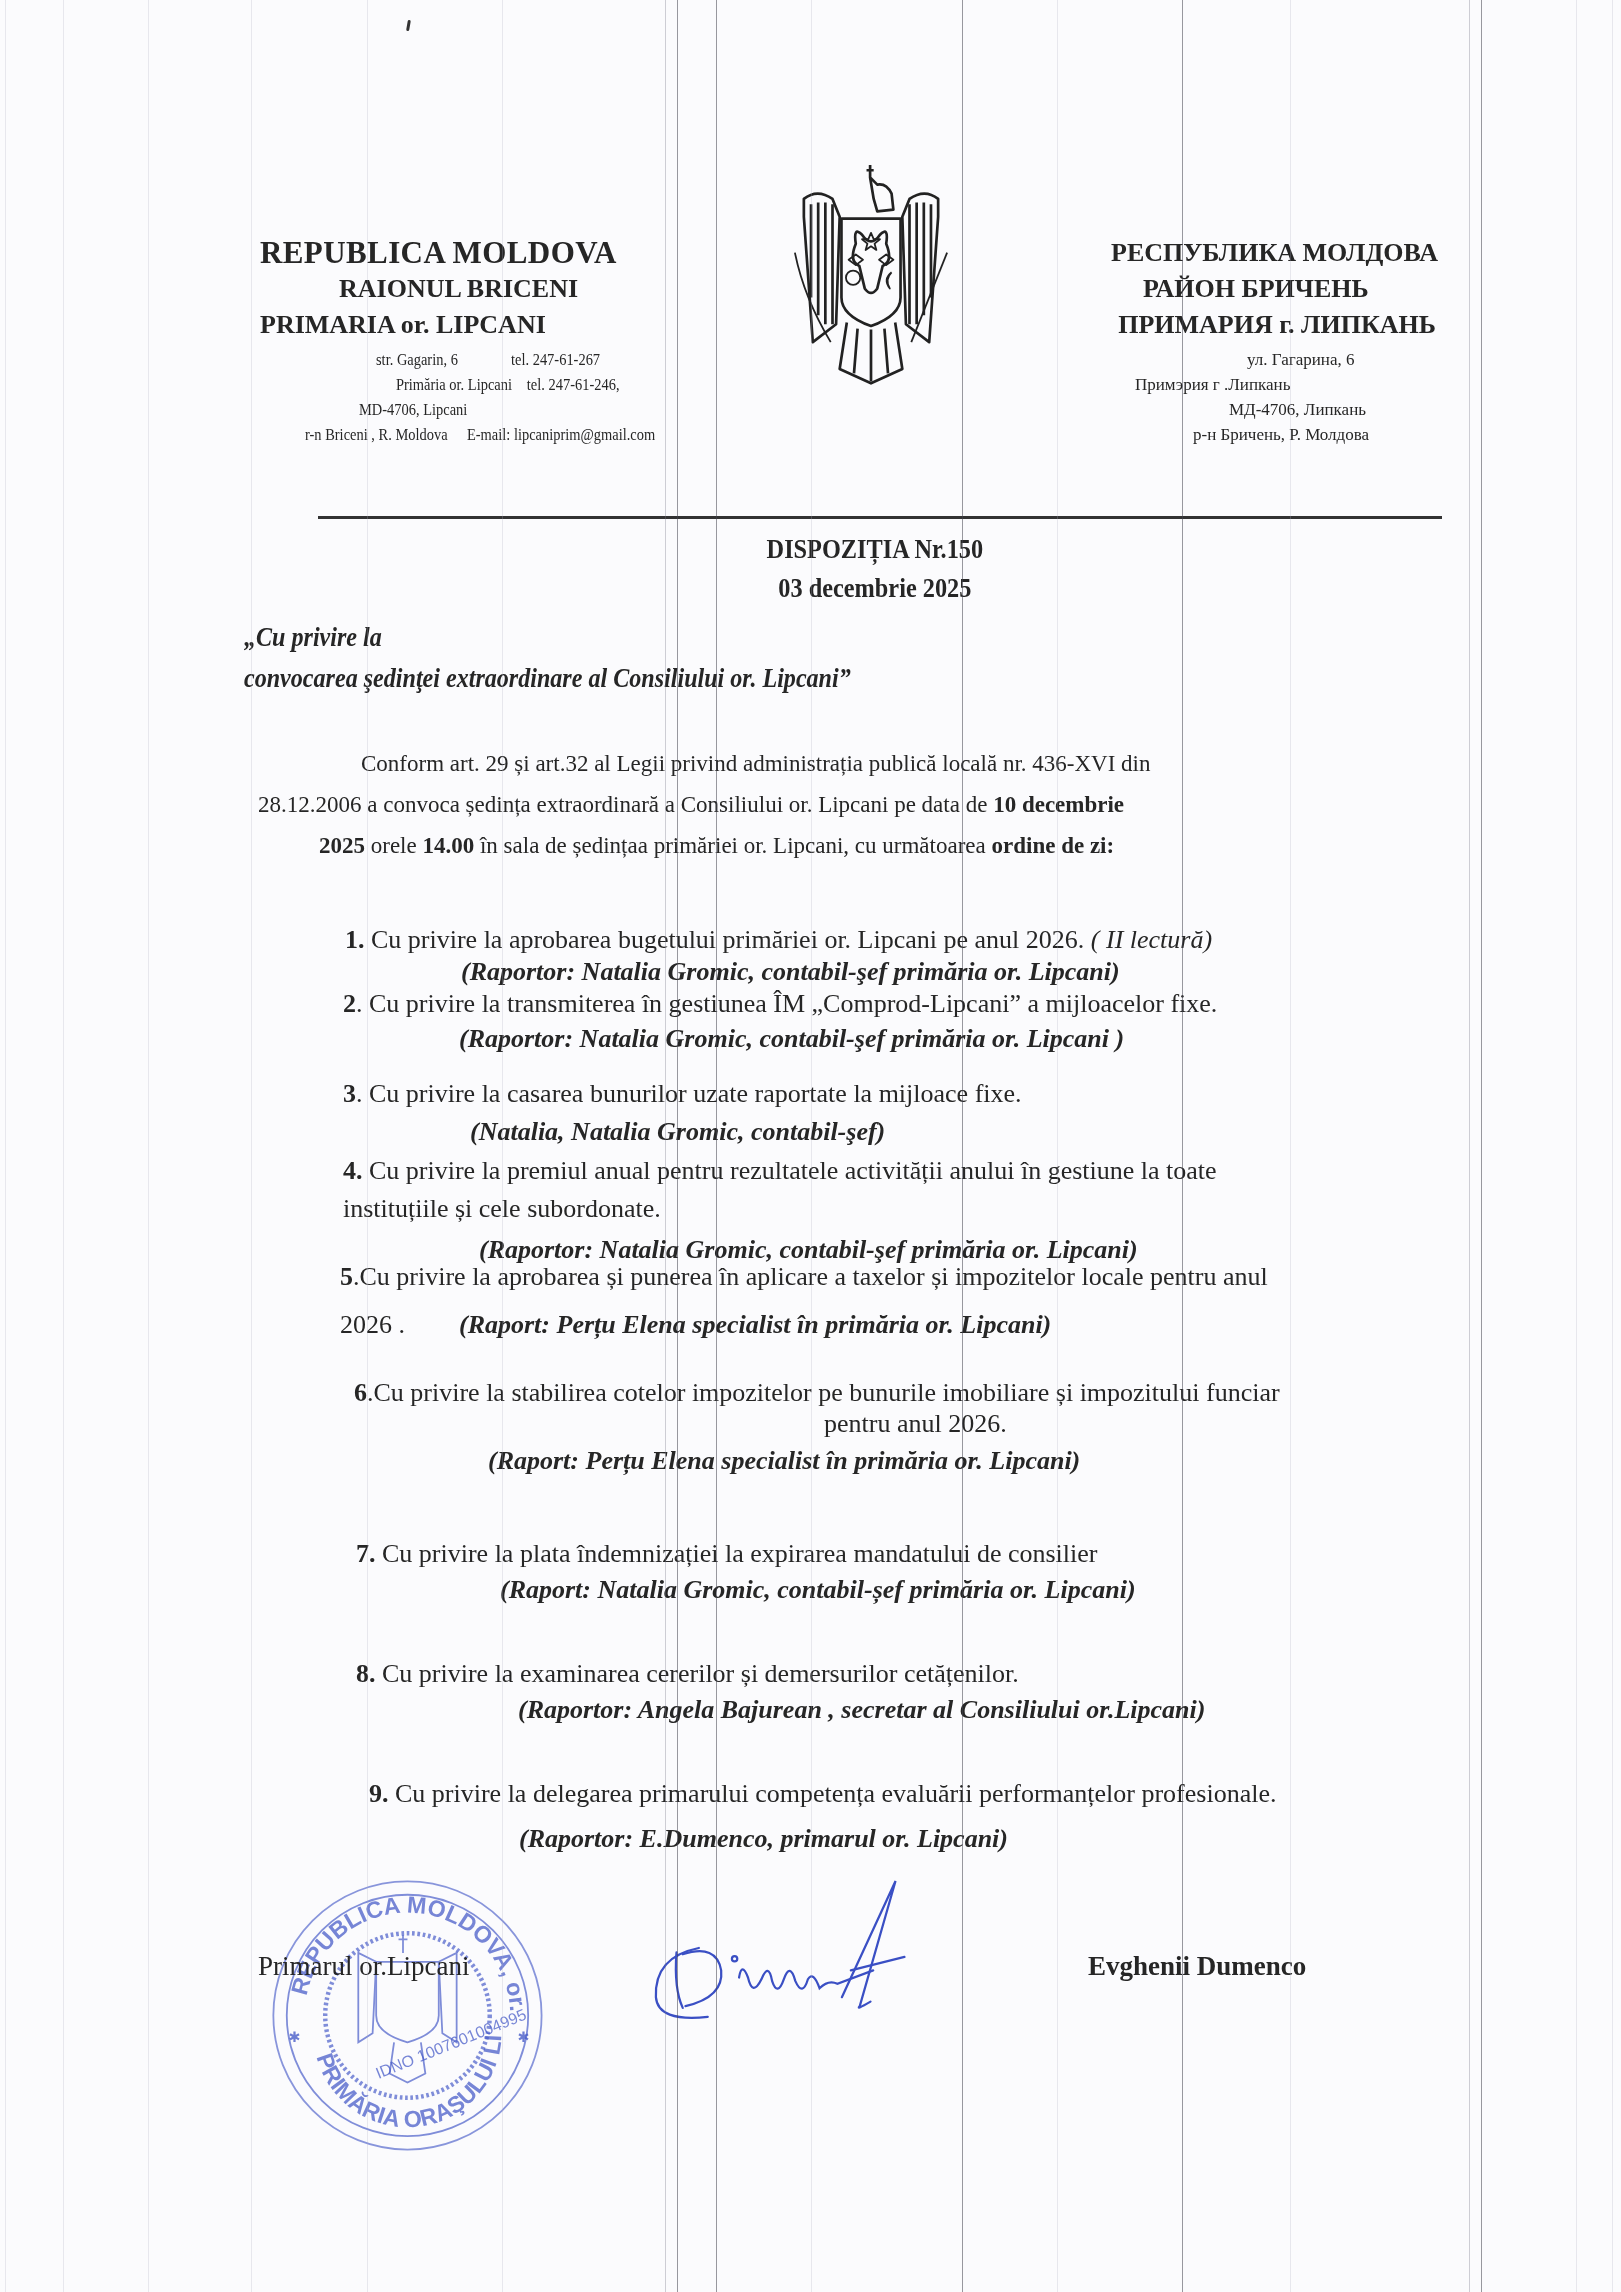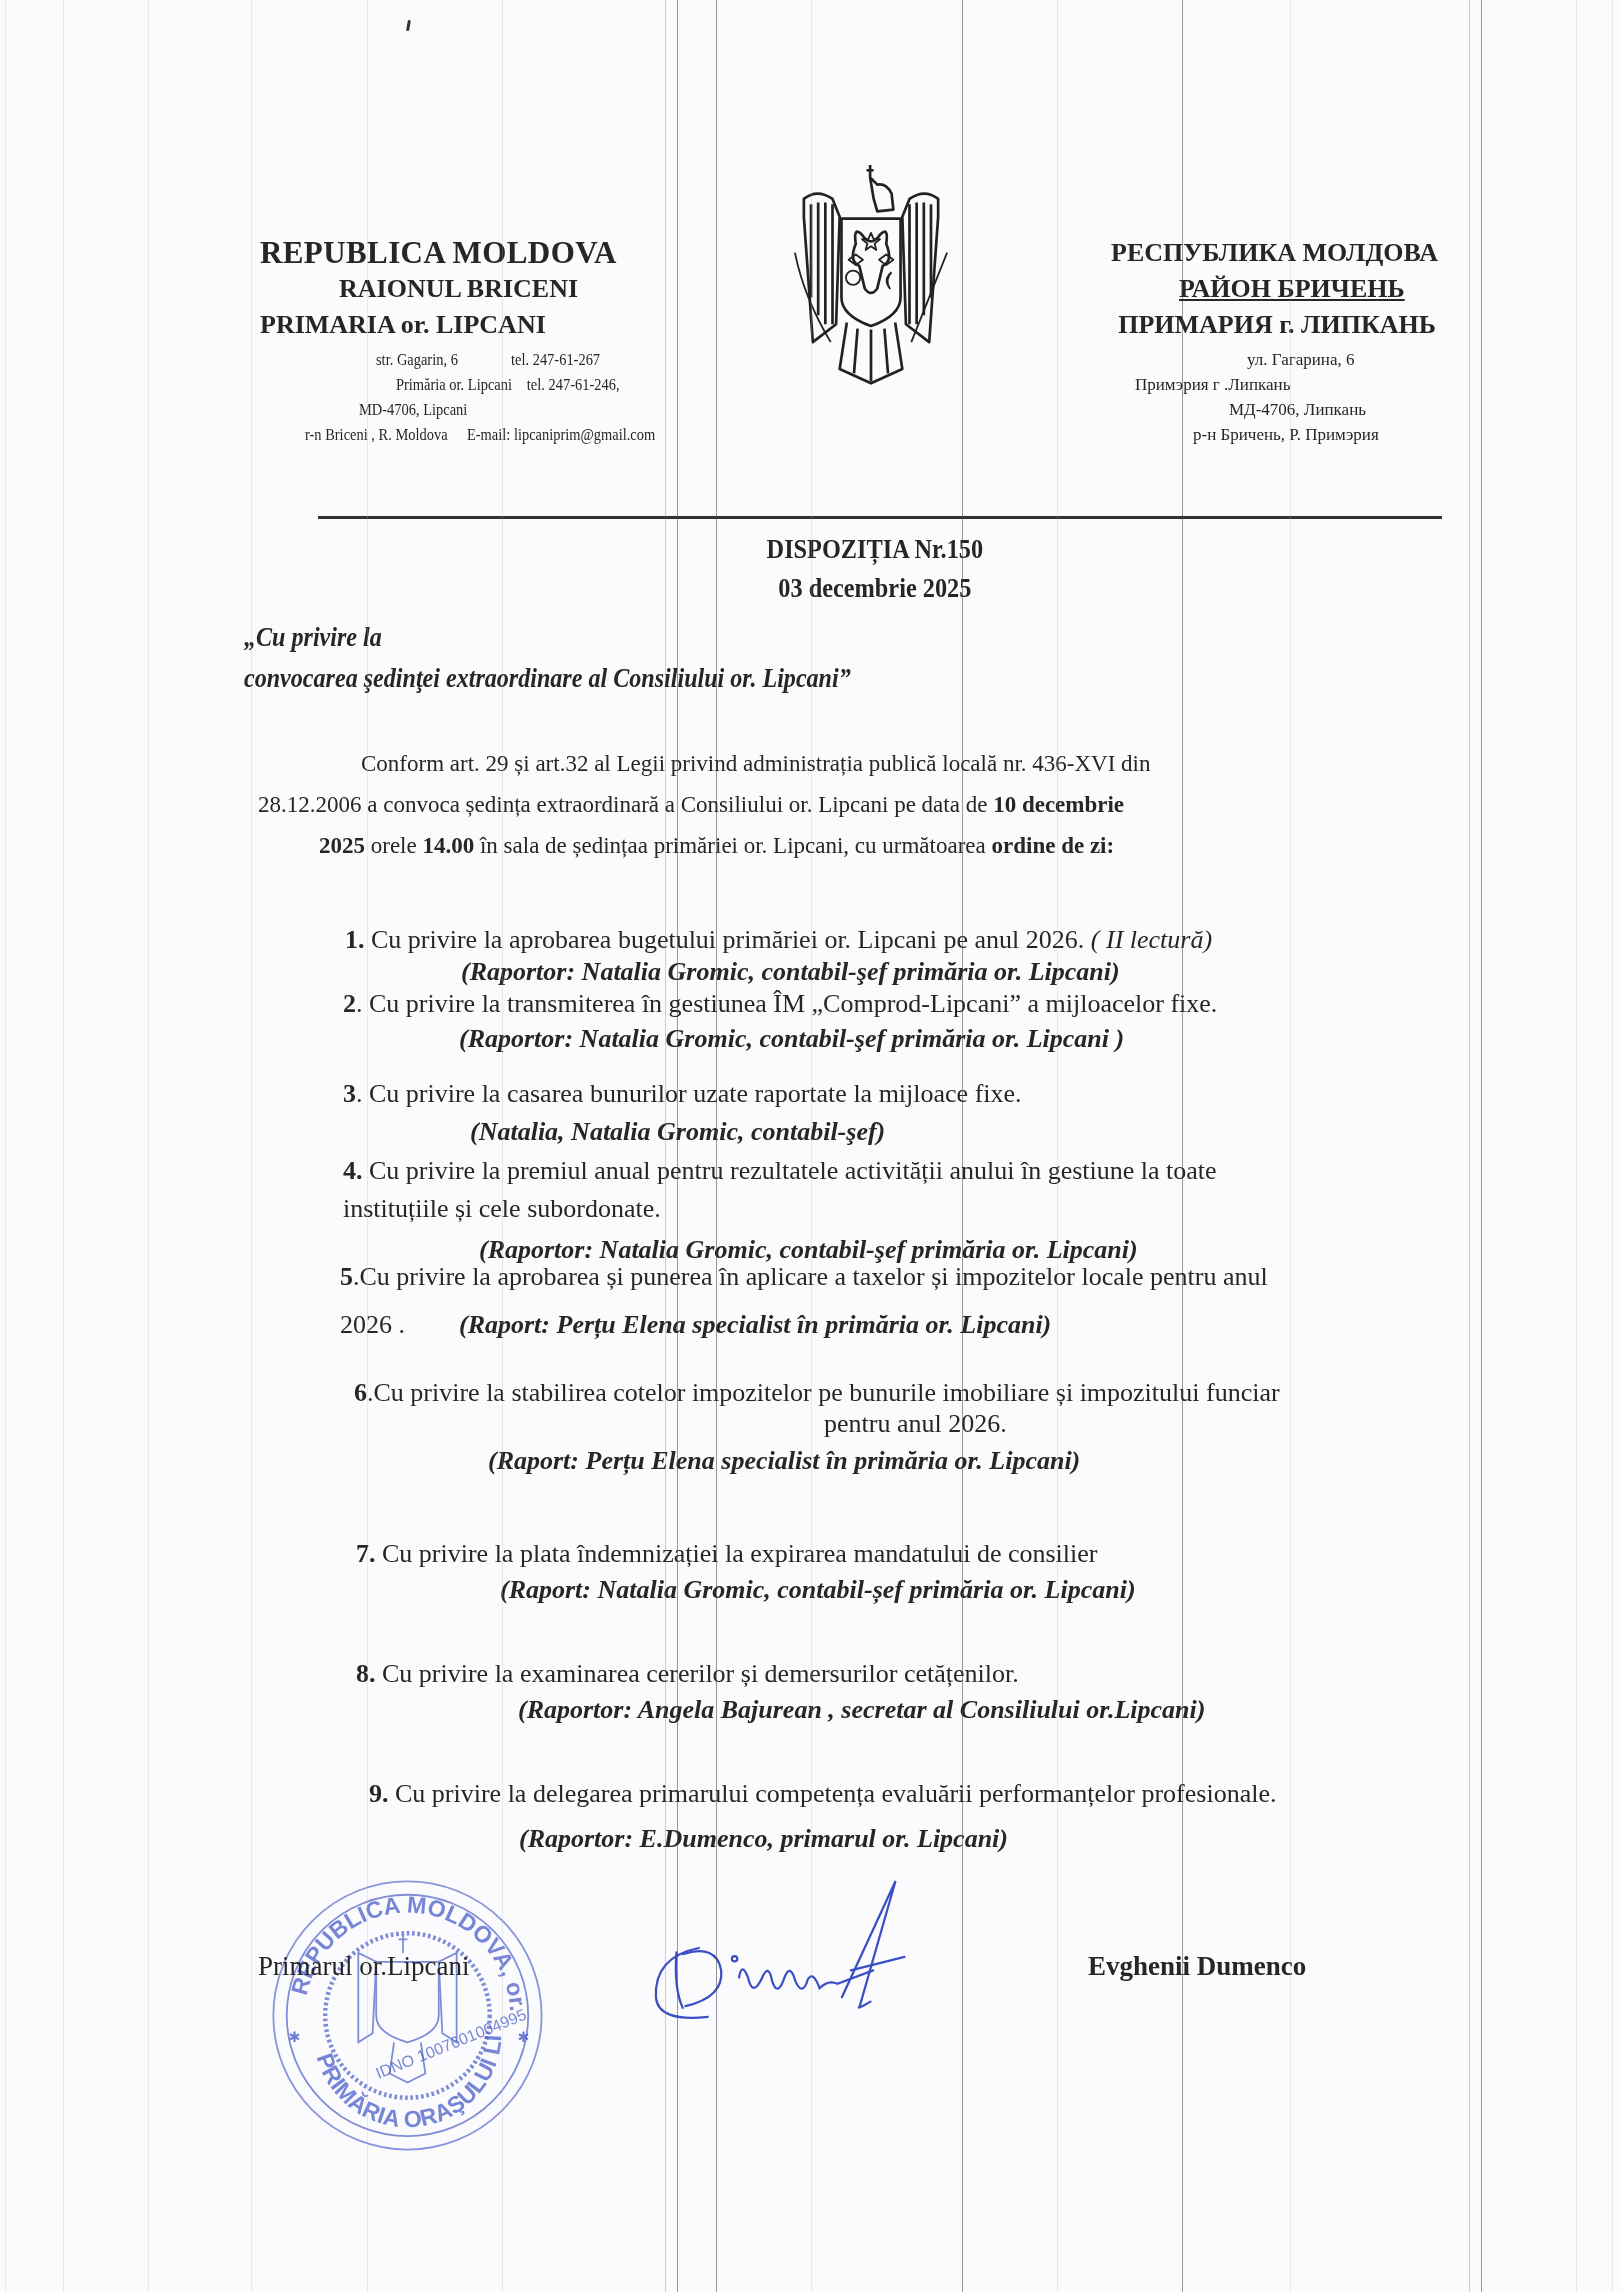--- a/index.html
+++ b/index.html
@@ -21,21 +21,21 @@
   .hdr-left .t2 { font-size: 26px; font-weight: bold; margin-left: 79px; line-height: 36px; }
   .hdr-left .t3 { font-size: 26px; font-weight: bold; margin-left: 0; line-height: 36px; }
   .hdr-left .s { font-size: 17px; line-height: 25px; transform: scaleX(0.85); transform-origin: left; white-space: nowrap; }
   .hdr-left .s1 { margin-left: 116px; margin-top: 3.6px; }
   .hdr-left .s2 { margin-left: 136px; }
   .hdr-left .s3 { margin-left: 99px; }
   .hdr-left .s4 { margin-left: 45px; }
 
   .hdr-right { left: 1111px; top: 235px; width: 466px; }
   .hdr-right .r1 { font-size: 26px; font-weight: bold; line-height: 36px; white-space: nowrap; }
-  .hdr-right .r2 { font-size: 26px; font-weight: bold; line-height: 36px; margin-left: 68px; text-decoration: underline; }
+  .hdr-right .r2 { font-size: 26px; font-weight: bold; line-height: 36px; margin-left: 32px; }
   .hdr-right .r3 { font-size: 26px; font-weight: bold; line-height: 36px; margin-left: 7.2px; white-space: nowrap; }
   .hdr-right .rs { font-size: 17px; line-height: 25px; white-space: nowrap; }
   .hdr-right .rs1 { margin-left: 136px; margin-top: 3.6px; }
   .hdr-right .rs2 { margin-left: 24px; }
   .hdr-right .rs3 { margin-left: 118px; }
   .hdr-right .rs4 { margin-left: 82px; }
 
   .coat { left: 777px; top: 163px; width: 188px; height: 224px; }
 
   .rule { left: 318px; top: 516px; width: 1124px; height: 2.7px; background: #333; }
@@ -143,21 +143,21 @@
   </svg>
 </div>
 
 <div class="abs hdr-right">
   <div class="r1">РЕСПУБЛИКА МОЛДОВА</div>
   <div class="r2">РАЙОН БРИЧЕНЬ</div>
   <div class="r3">ПРИМАРИЯ  г. ЛИПКАНЬ</div>
   <div class="rs rs1">ул. Гагарина, 6</div>
   <div class="rs rs2">Примэрия г .Липкань</div>
   <div class="rs rs3">МД-4706, Липкань</div>
-  <div class="rs rs4">р-н  Бричень,  Р. Примэрия</div>
+  <div class="rs rs4">р-н  Бричень,  Р. Молдова</div>
 </div>
 
 <div class="abs rule"></div>
 
 <div class="abs title">
   <div class="d1">DISPOZIȚIA Nr.150</div>
   <div class="d2">03 decembrie 2025</div>
 </div>
 
 <div class="abs subject">

